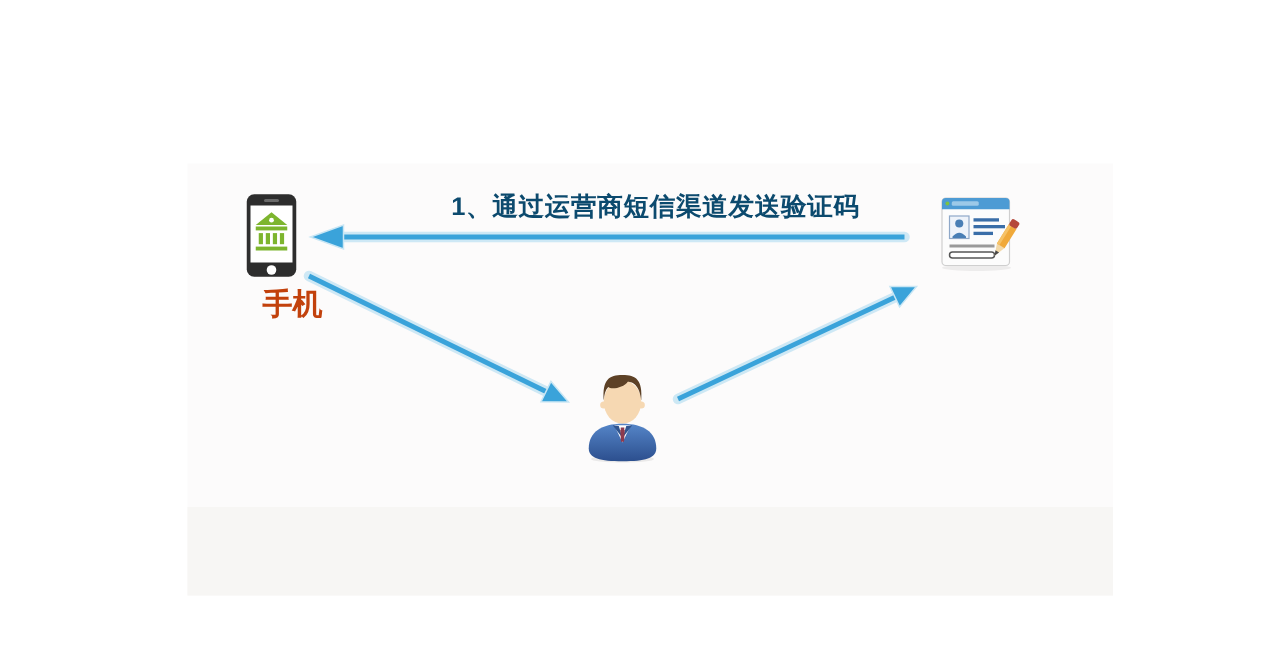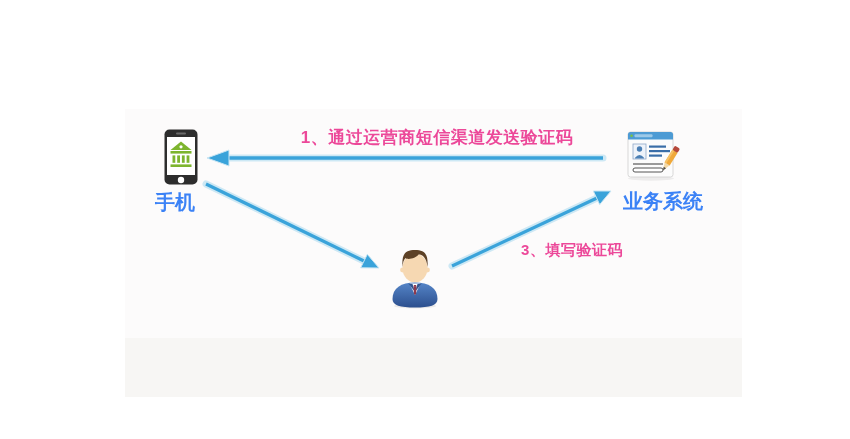--- a/index.html
+++ b/index.html
@@ -2,25 +2,25 @@
 <html><head>
 <meta charset="utf-8">
 <style>
   html,body{margin:0;padding:0;background:#ffffff;}
   body{font-family:"Liberation Sans","DejaVu Sans",sans-serif;}
   #canvas{position:relative;width:850px;height:439px;background:#ffffff;overflow:hidden;}
   .panel{position:absolute;left:125px;top:109px;width:617px;height:288px;background:#fcfbfb;}
   .panel-strip{position:absolute;left:125px;top:338px;width:617px;height:59px;background:#f7f6f4;}
   .arrow-layer{position:absolute;left:0;top:0;width:850px;height:439px;}
   .node-icon{position:absolute;}
-  .node-label{position:absolute;font-weight:bold;color:#3b82f6;text-align:center;white-space:nowrap;}
+  .node-label{position:absolute;font-weight:bold;color:#c2410c;text-align:right;white-space:nowrap;}
   .lbl-phone{left:135px;top:189px;width:80px;font-size:20px;}
   .lbl-system{left:603px;top:188px;width:120px;font-size:20px;}
   .lbl-user{left:375px;top:310px;width:80px;font-size:20px;}
-  .edge-label{position:absolute;font-weight:bold;color:#ec4899;text-align:center;white-space:nowrap;}
+  .edge-label{position:absolute;font-weight:bold;color:#0c4a6e;text-align:center;white-space:nowrap;}
   .edge1{left:287px;top:126px;width:300px;font-size:17px;letter-spacing:0.5px;}
   .edge2{left:163px;top:239px;width:160px;font-size:15px;letter-spacing:0.5px;}
   .edge3{left:492px;top:241px;width:160px;font-size:15px;letter-spacing:0.5px;}
 </style>
 </head>
 <body>
 
 <div id="canvas">
 
   <div class="panel"></div>
@@ -87,21 +87,20 @@
       <rect x="7" y="39" width="30" height="4" rx="2" fill="#ffffff" stroke="#555555" stroke-width="1"></rect>
     </g>
     <g transform="translate(37,41.5) rotate(-58)">
       <polygon points="0,0 8,-3 8,3" fill="#f3d9a8"></polygon>
       <polygon points="0,0 3.5,-1.4 3.5,1.4" fill="#4a4a4a"></polygon>
       <rect x="7.8" y="-3" width="15" height="6" fill="#f0a93a"></rect>
       <rect x="7.8" y="-3" width="15" height="2" fill="#f6c267"></rect>
       <rect x="22.5" y="-3" width="5" height="6" rx="1.5" fill="#b5483a"></rect>
     </g>
   </svg>
-  <div class="node-label lbl-system">业务系统</div>
 
   <svg class="node-icon" style="left:386px;top:243px;" width="58" height="66" viewBox="0 0 58 66">
     <defs>
       <linearGradient id="ug" x1="0" y1="0" x2="0" y2="1">
         <stop offset="0" stop-color="#5585c8"></stop>
         <stop offset="1" stop-color="#2c4f8e"></stop>
       </linearGradient>
     </defs>
     <ellipse cx="29" cy="63" rx="21" ry="2.4" fill="#000000" opacity="0.07"></ellipse>
     <circle cx="16.5" cy="27" r="2.4" fill="#f6d8b2"></circle>
@@ -112,15 +111,14 @@
     <polygon points="23.5,40.5 34.5,40.5 29,52" fill="#ffffff"></polygon>
     <polygon points="22.5,40.5 26.5,41 29,49" fill="#31558f"></polygon>
     <polygon points="35.5,40.5 31.5,41 29,49" fill="#31558f"></polygon>
     <g fill="#8e3a4e">
       <rect x="27.8" y="42" width="2.4" height="1.8"></rect>
       <polygon points="27.5,43.6 30.5,43.6 30,51.5 28,51.5"></polygon>
     </g>
   </svg>
 
   <div class="edge-label edge1">1、通过运营商短信渠道发送验证码</div>
-  <div class="edge-label edge3">3、填写验证码</div>
 
 </div>
 
 </body></html>

